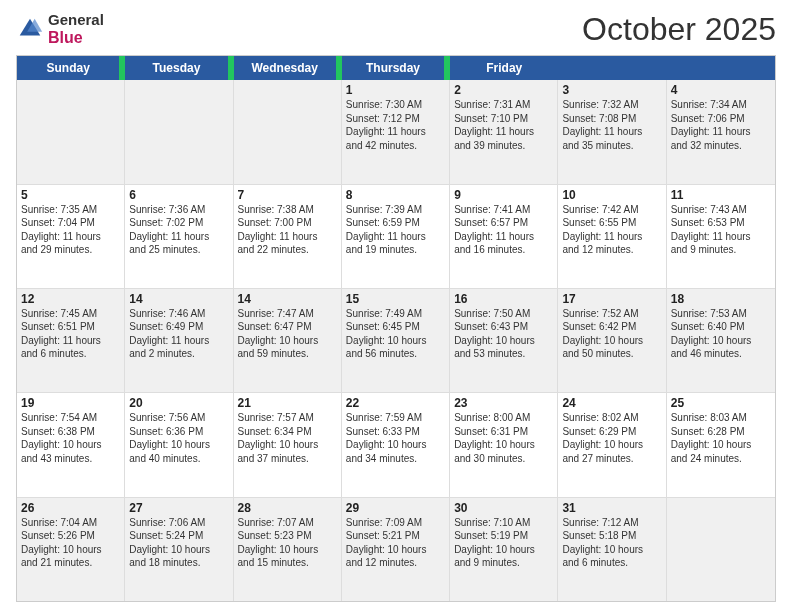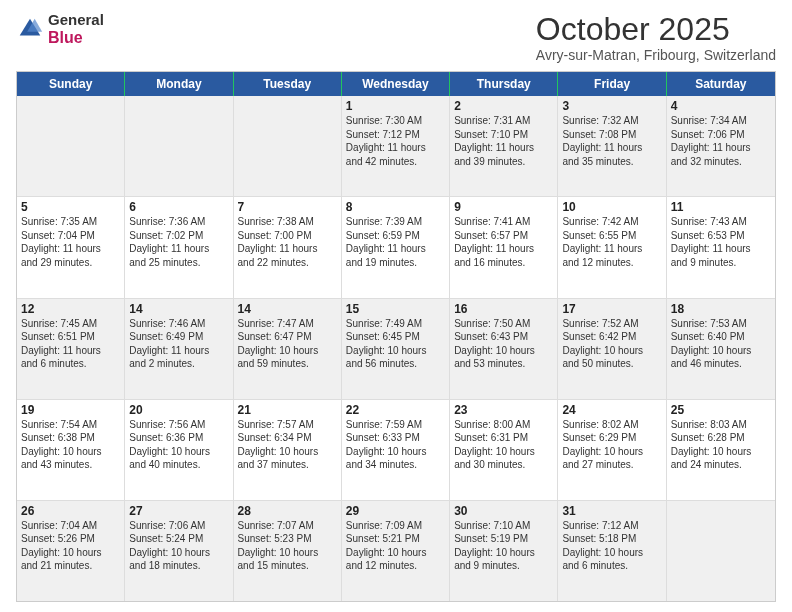--- a/index.html
+++ b/index.html
@@ -70,21 +70,21 @@
       display: grid;
       grid-template-columns: repeat(7, 1fr);
       background: #2a5aa0;
     }
     .cal-header-cell {
       color: #fff;
       font-size: 12px;
       font-weight: bold;
       padding: 5px 4px;
       text-align: center;
-      border-right: 1px solid #22c55e;
+      border-right: 6px solid #22c55e;
     }
     .cal-header-cell:last-child {
       border-right: none;
     }
     .cal-body {
       flex: 1;
       display: flex;
       flex-direction: column;
     }
     .cal-row {
@@ -136,33 +136,30 @@
         <polygon points="15,4 26,22 4,22" fill="#2a5aa0"></polygon>
         <polygon points="20,4 28,18 12,18" fill="#5588cc" opacity="0.7"></polygon>
       </svg>
       <div class="logo-text">
         <span class="logo-general">General</span>
         <span class="logo-blue">Blue</span>
       </div>
     </div>
     <div class="title-block">
       <div class="month-title">October 2025</div>
-      <div class="location-title">Avry-sur-Matran, Fribourg, Switzerland</div>
     </div>
   </div>
 
   <div class="calendar">
     <div class="cal-header-row">
     <div class="cal-header-cell">Sunday</div>
-        <div class="cal-header-cell">Monday</div>
         <div class="cal-header-cell">Tuesday</div>
         <div class="cal-header-cell">Wednesday</div>
         <div class="cal-header-cell">Thursday</div>
         <div class="cal-header-cell">Friday</div>
-        <div class="cal-header-cell">Saturday</div>
       </div>
     <div class="cal-body">
     <div class="cal-row">
           <div class="cal-cell empty shaded"></div>
           <div class="cal-cell empty shaded"></div>
           <div class="cal-cell empty shaded"></div>
           <div class="cal-cell shaded">
             <span class="day-num">1</span>
             <div class="cell-text" style="white-space: pre-line;">Sunrise: 7:30 AM
 Sunset: 7:12 PM

